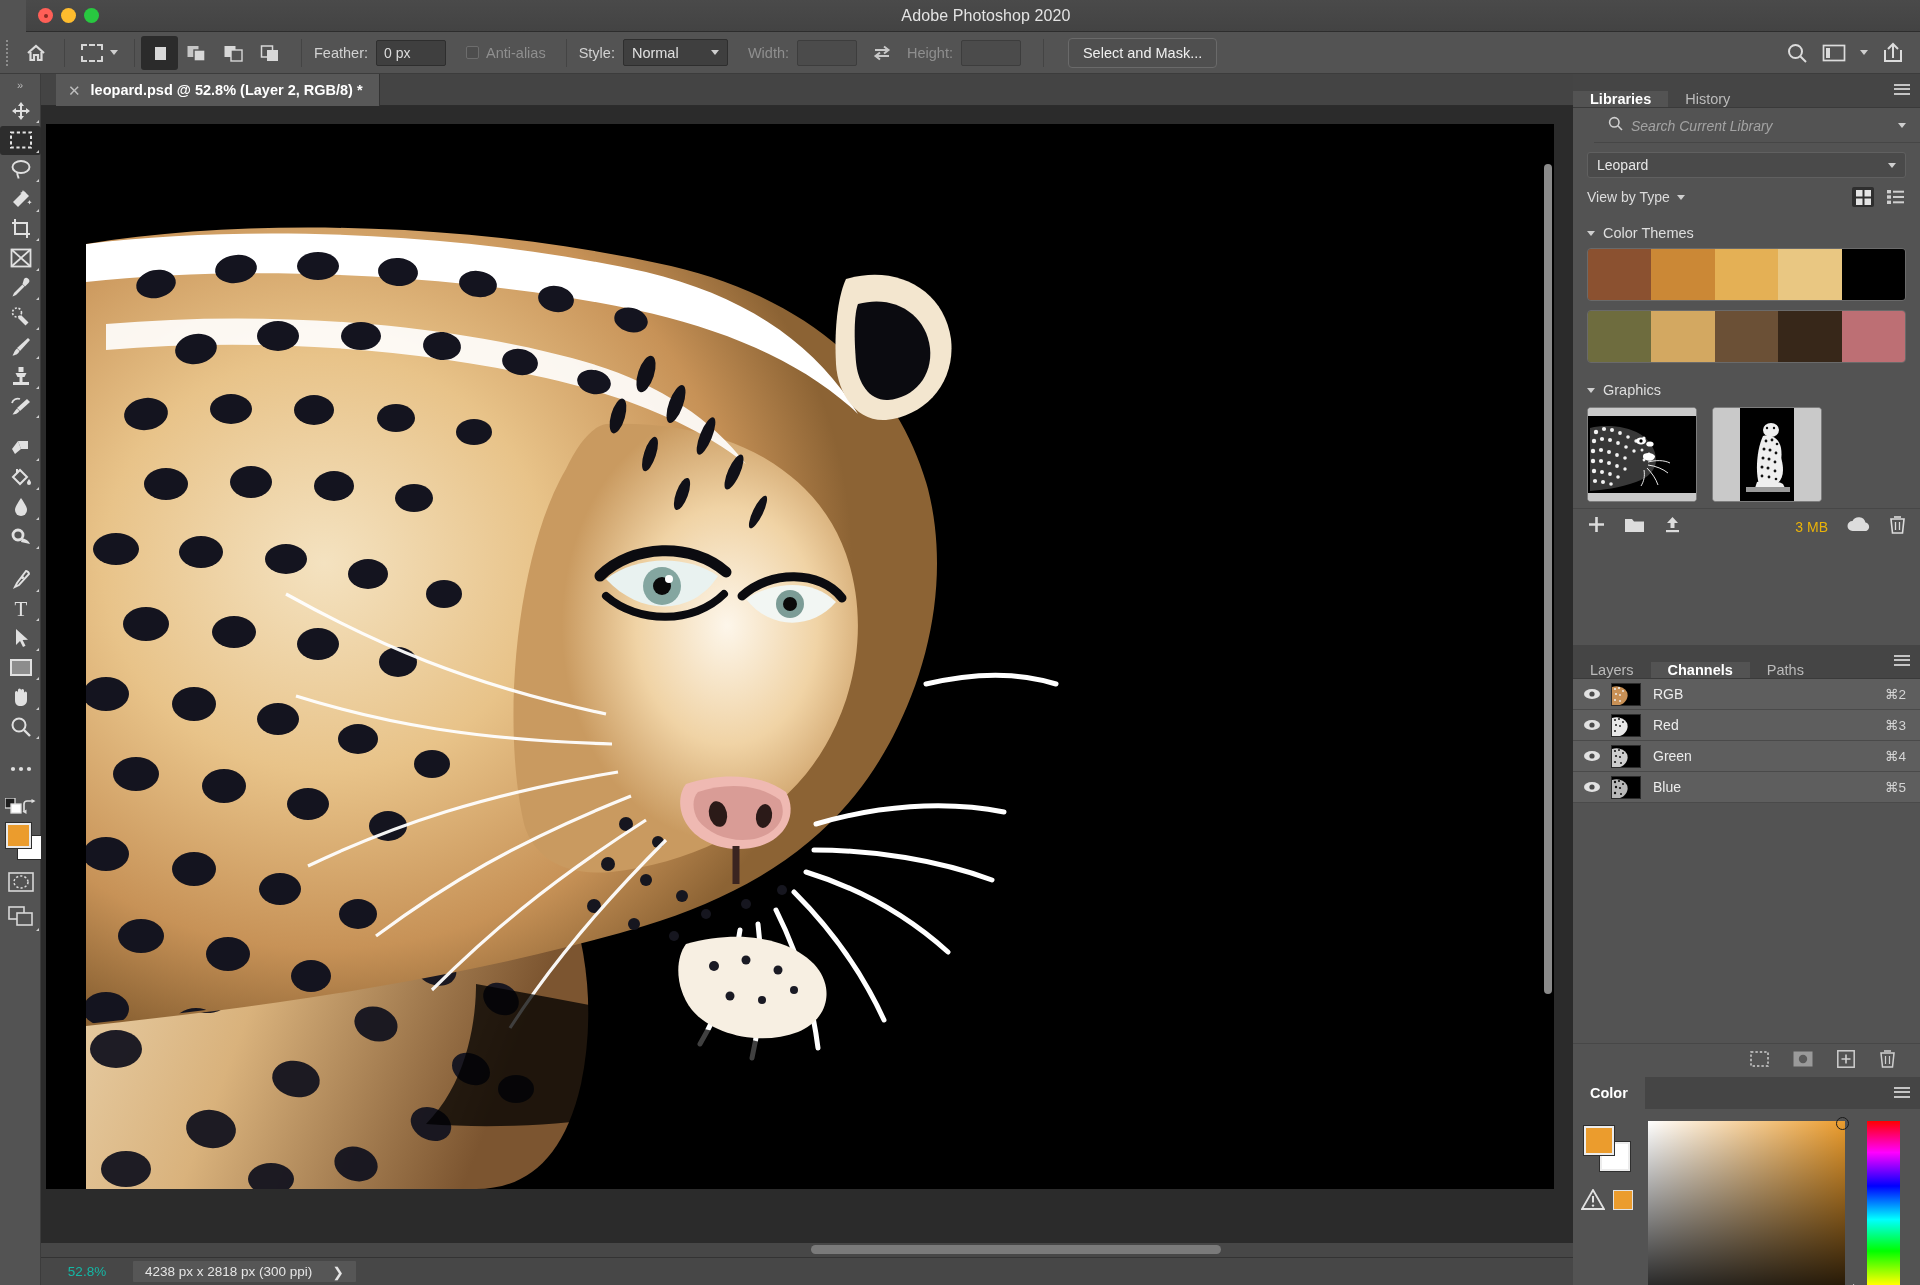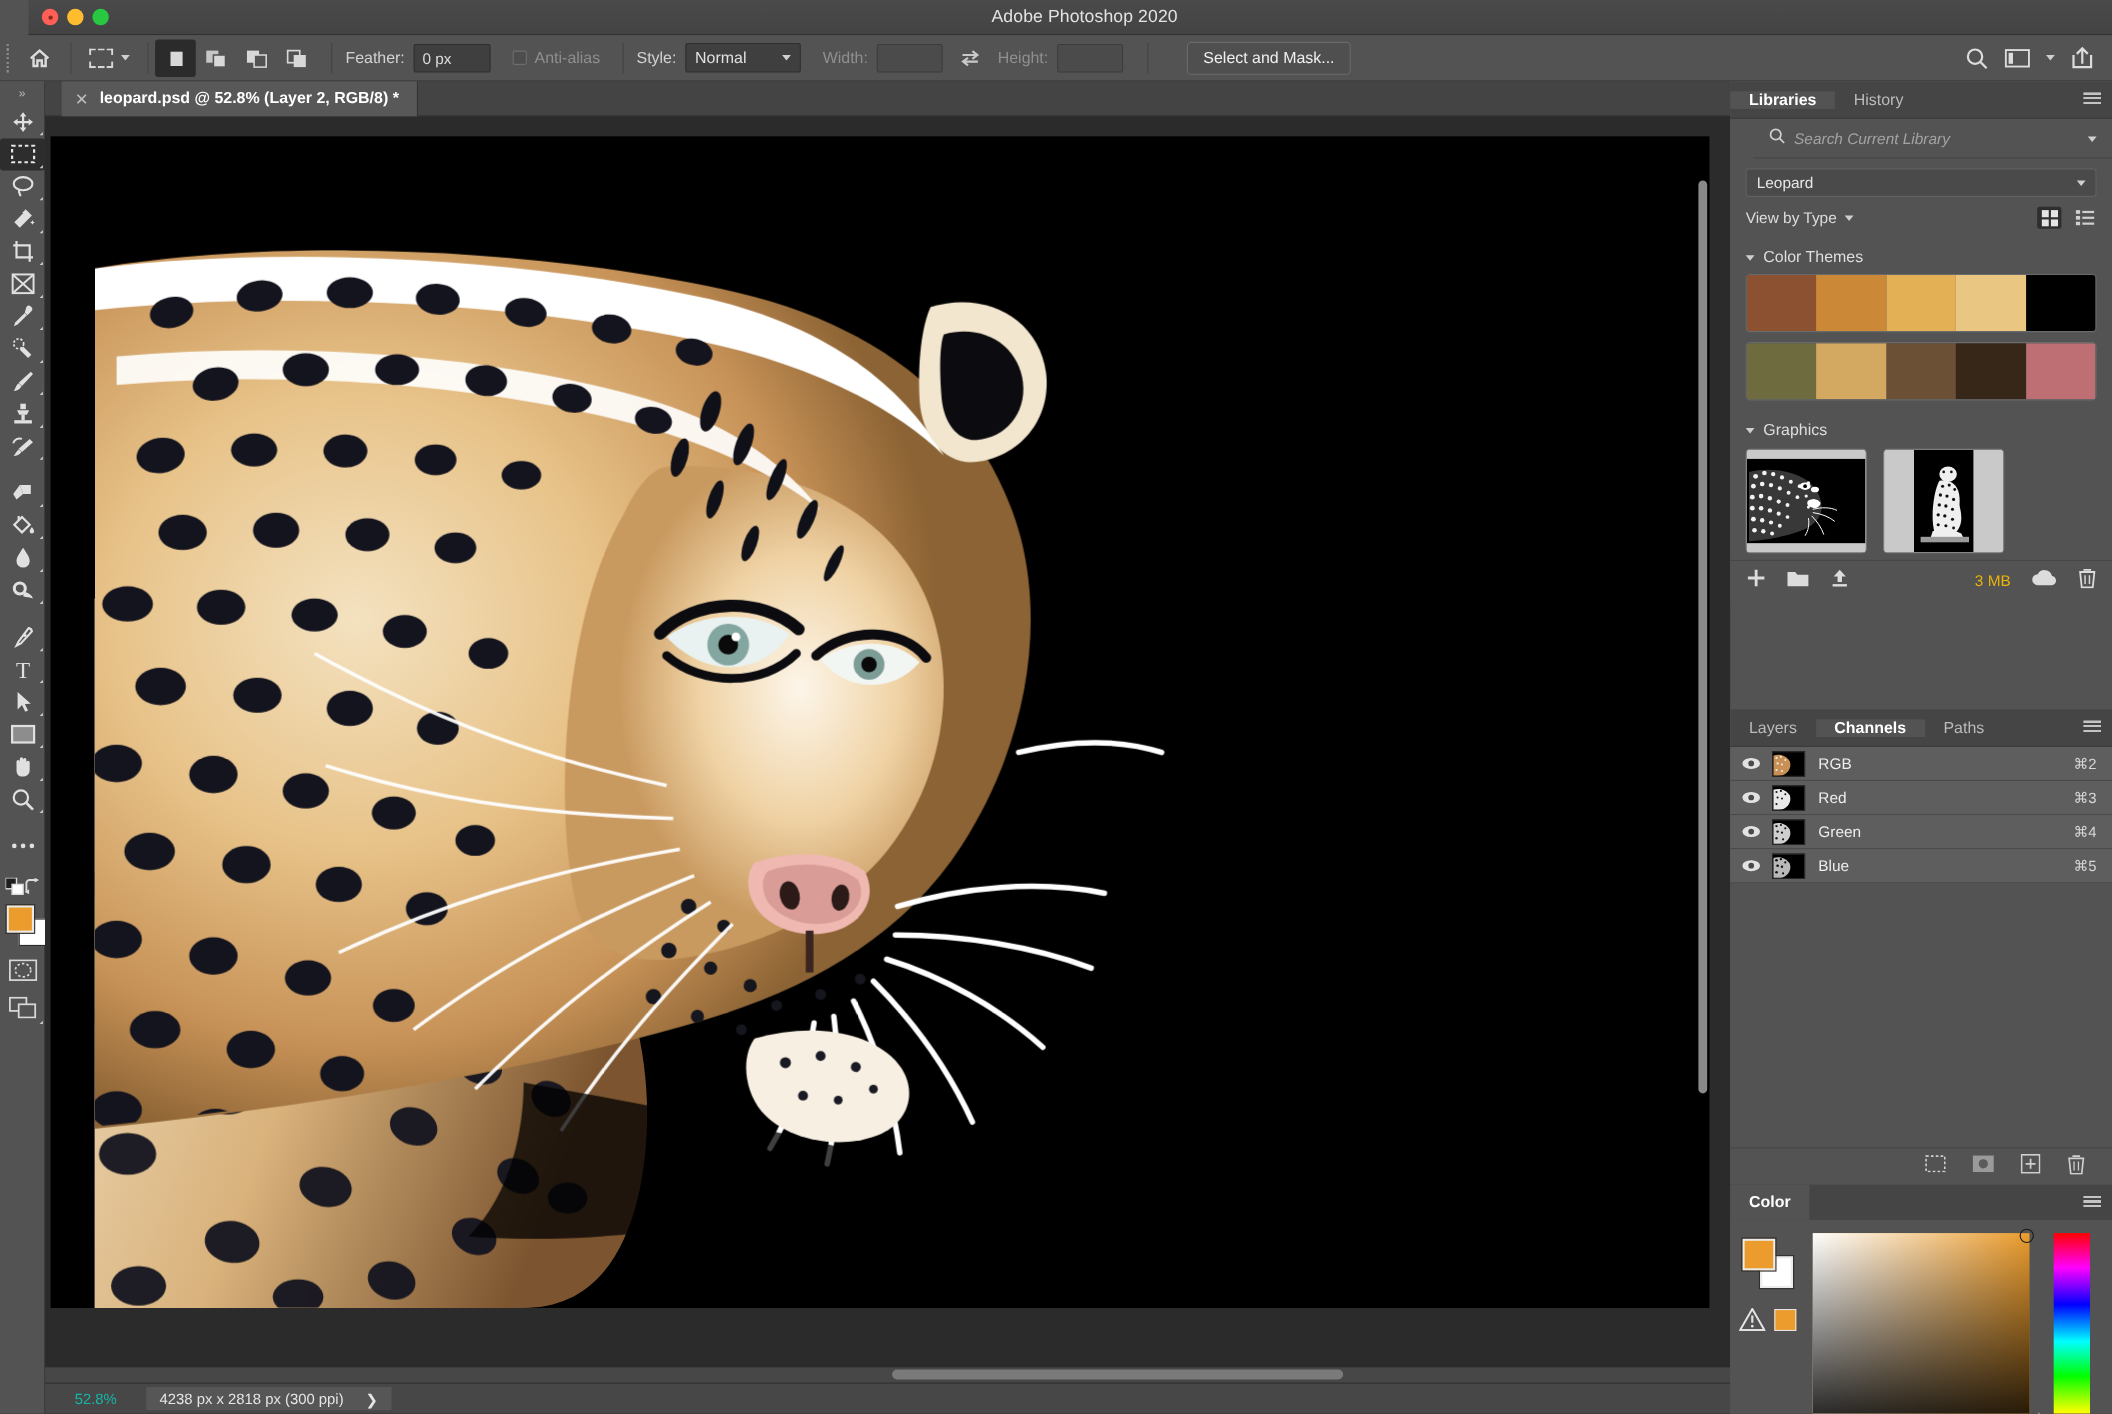--- a/index.html
+++ b/index.html
@@ -109,21 +109,21 @@
   .dimfld{
     height:21px;background:#565656;display:flex;align-items:center;gap:20px;
     padding:0 12px;color:#e5e5e5;font-size:13.5px;border-radius:1px;
   }
   .hscroll-track{position:absolute;left:0;bottom:28px;width:1532px;height:14px;background:#474747;}
   .hscroll{position:absolute;left:770px;bottom:31px;width:410px;height:9px;background:#7a7a7a;border-radius:5px;}
 
   
   .rightdock{position:absolute;left:1573px;top:74px;width:347px;height:1211px;background:#535353;}
   .panel-tabs{
-    height:34px;background:#454545;display:flex;align-items:center;position:relative;
+    height:34px;background:#454545;display:flex;align-items:flex-end;position:relative;
     border-bottom:1px solid #3a3a3a;
   }
   .ptab{
     display:flex;align-items:center;padding:0 17px;color:#bbb;font-size:14.5px;cursor:pointer;
   }
   .ptab.active{background:#535353;color:#fff;font-weight:bold;}
   .hamb{position:absolute;right:10px;top:10px;width:16px;height:13px;cursor:pointer;
     background:repeating-linear-gradient(#c4c4c4 0 2px,transparent 2px 4.3px);}
   .libbody{background:#535353;padding:0 0 4px 0;}
   .searchrow{display:flex;align-items:center;gap:8px;padding:8px 14px 7px 14px;border-bottom:1px solid #464646;margin-left:21px;}
@@ -247,21 +247,21 @@
     <div class="fld disabled" style="width:60px"></div>
     <div class="swapico" style="margin:0 14px">
       <svg width="20" height="18" viewBox="0 0 20 18">
           <path d="M3 6 H16 M12 2.5 L16.5 6 L12 9.5" stroke="#c9c9c9" stroke-width="2" fill="none"></path>
           <path d="M17 12 H4 M8 8.5 L3.5 12 L8 15.5" stroke="#c9c9c9" stroke-width="2" fill="none"></path>
         </svg>
     </div>
     <span class="lbl dim" style="margin:0 8px 0 0">Height:</span>
     <div class="fld disabled" style="width:60px"></div>
     <div class="vsep" style="margin-left:22px"></div>
-    <div class="smbtn" style="margin-left:29px">Select and Mask...</div>
+    <div class="smbtn" style="margin-left:18px">Select and Mask...</div>
     <div class="rightico">
       <div>
         <svg width="22" height="22" viewBox="0 0 22 22">
             <circle cx="9.5" cy="9.5" r="6.5" stroke="#dcdcdc" stroke-width="2" fill="none"></circle>
             <path d="M14.5 14.5 L20 20" stroke="#dcdcdc" stroke-width="2"></path>
           </svg>
       </div>
       <div>
         <svg width="24" height="20" viewBox="0 0 24 20">
             <rect x="1.5" y="2.5" width="21" height="15" stroke="#dcdcdc" stroke-width="1.7" fill="none"></rect>

